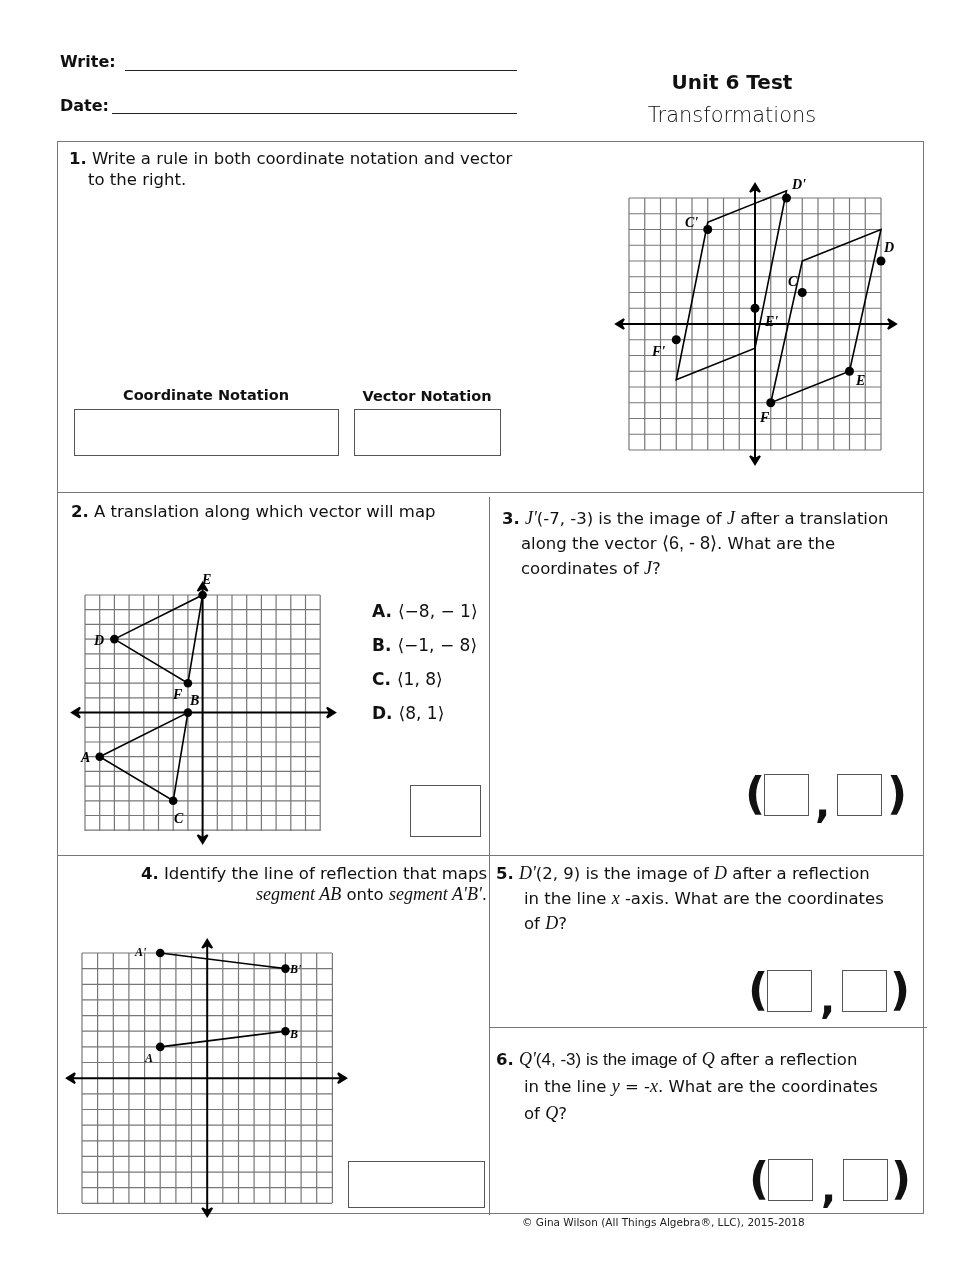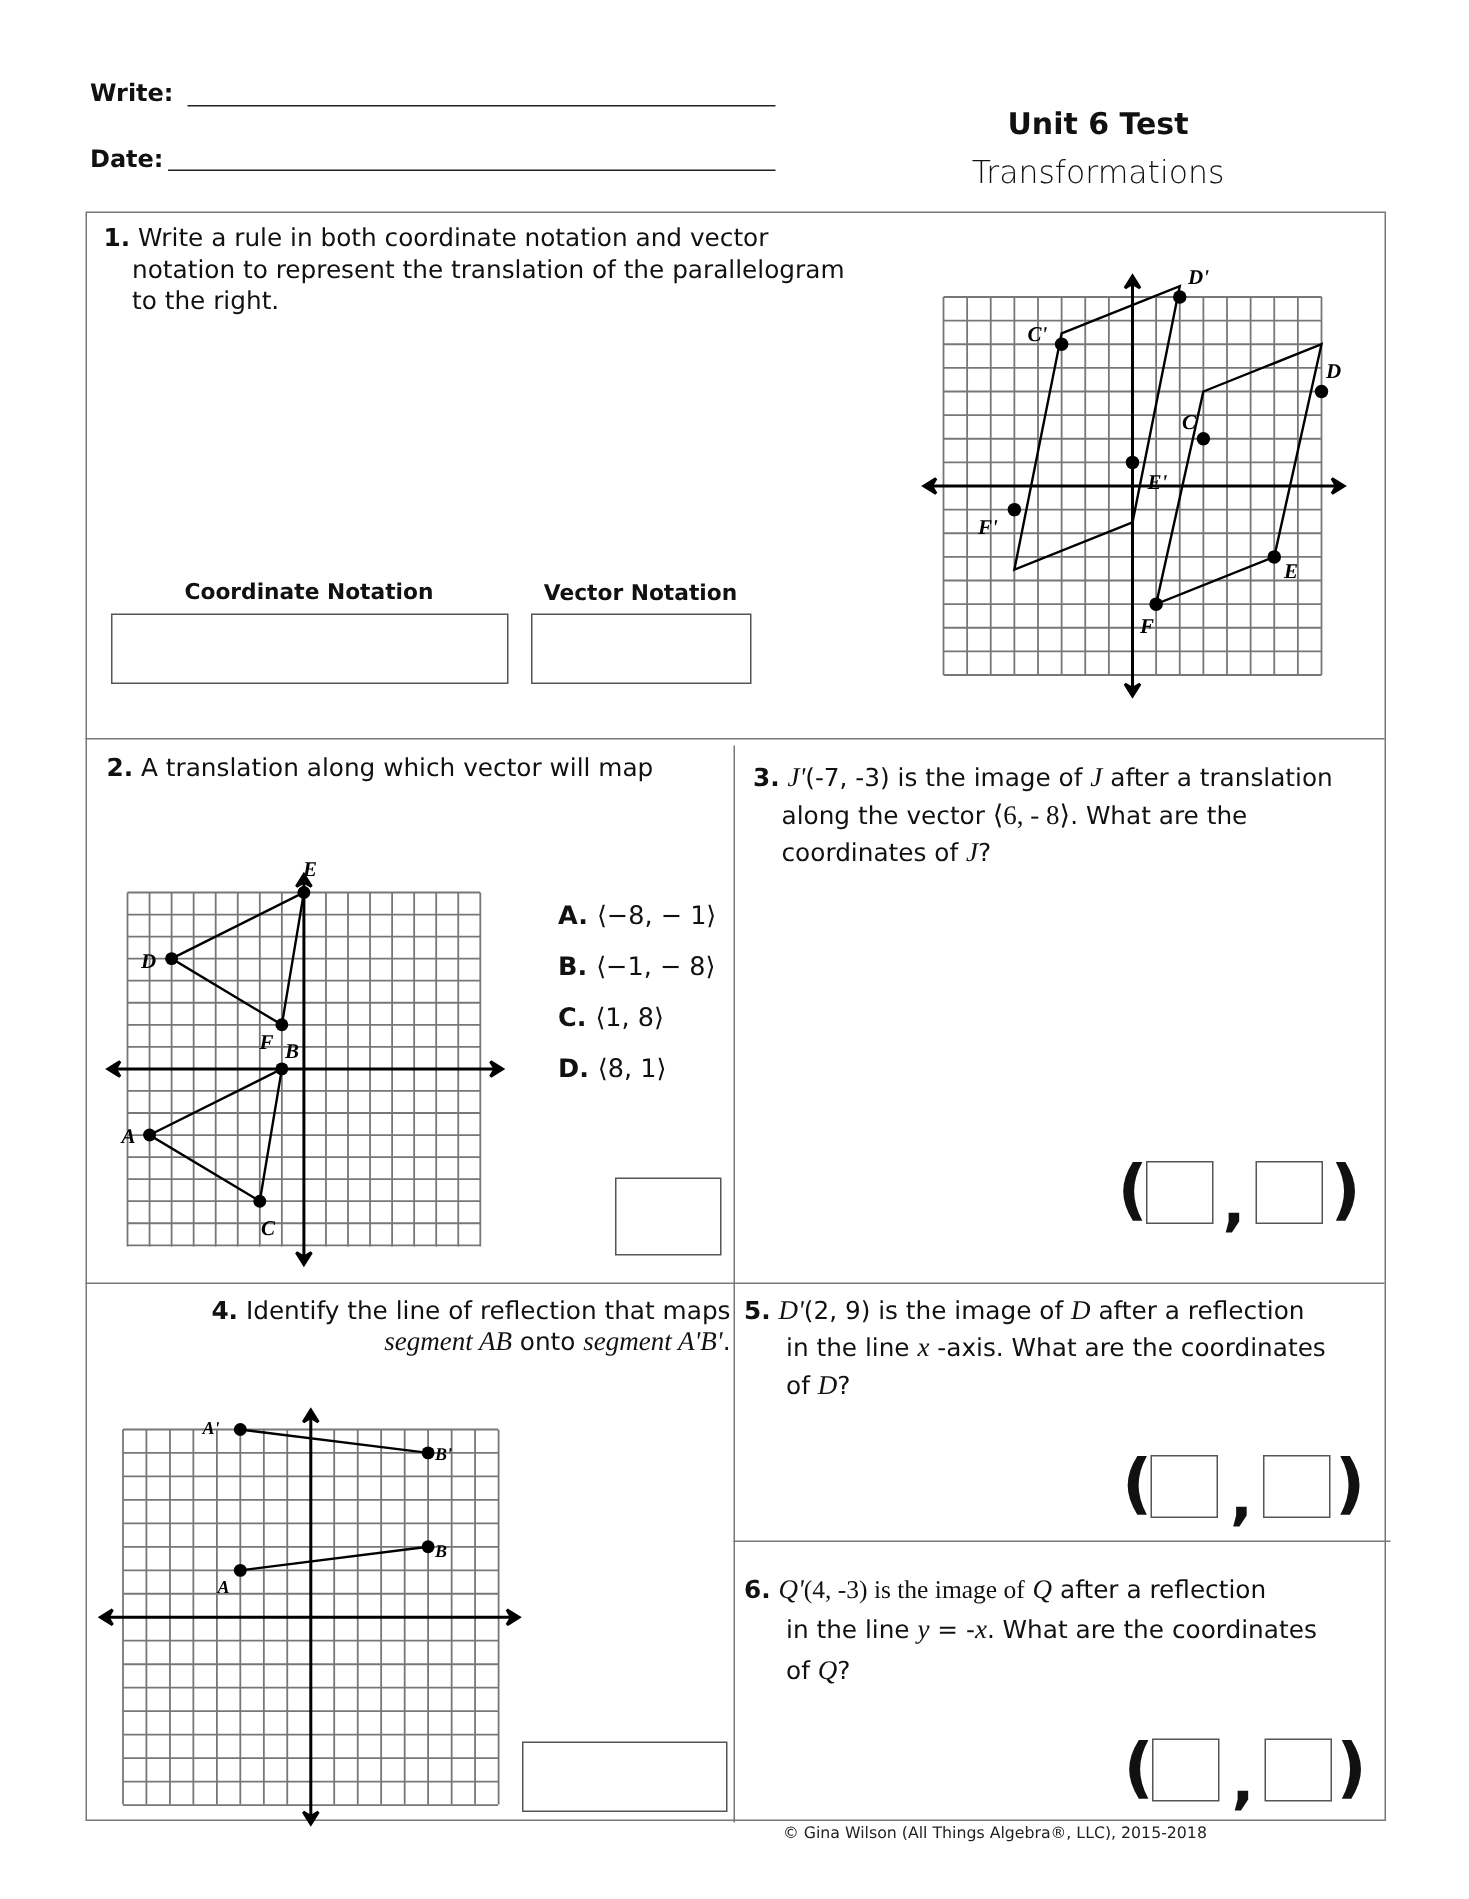--- a/index.html
+++ b/index.html
@@ -8,21 +8,21 @@
   .lbl{font-weight:bold;font-size:16px;}
   .uline{position:absolute;border-bottom:1.3px solid #222;height:0;}
   .title{font-weight:bold;font-size:20px;text-align:center;width:200px;}
   .subtitle{font-size:21px;text-align:center;width:240px;font-weight:300;}
   .frame{position:absolute;border:1.3px solid #777;}
   .hline{position:absolute;height:0;border-top:1.3px solid #777;}
   .vline{position:absolute;width:0;border-left:1.3px solid #777;}
   .q{font-size:16.5px;line-height:21px;}
   .q b{font-weight:bold;}
   .m{font-family:"Liberation Serif","DejaVu Serif",serif;font-style:italic;font-size:18px;}
-  .mn{font-family:Liberation Serif, serif;font-size:18px;}
+  .mn{font-family:Liberation Sans, sans-serif;font-size:18px;}
   .ind{padding-left:19px;display:block;}
   .box{position:absolute;border:1.3px solid #555;background:#fff;}
   .notlbl{font-weight:bold;font-size:14.5px;text-align:center;}
   .choice{font-size:17px;height:34px;line-height:34px;}
   .choice b{font-weight:bold;margin-right:6px;}
   .coord{position:absolute;height:50px;}
   .paren{position:absolute;font-size:44px;font-weight:bold;line-height:44px;top:0;}
   .cbox{position:absolute;width:43px;height:40px;border:1.3px solid #555;top:2px;}
   .comma{position:absolute;font-size:40px;font-weight:bold;top:8px;}
   .copy{font-size:10.5px;color:#222;width:400px;}
@@ -40,21 +40,20 @@
 
 <div class="frame" style="left:57px;top:141px;width:865px;height:1071px;"></div>
 <div class="hline" style="left:57px;top:492px;width:866px;"></div>
 <div class="vline" style="left:489px;top:497px;height:718px;"></div>
 <div class="hline" style="left:57px;top:855px;width:866px;"></div>
 <div class="hline" style="left:489px;top:1027px;width:438px;"></div>
 
 <div class="abs q" style="left:69px;top:148px;width:530px;">
   <b>1.</b>
   <span>Write a rule in both coordinate notation and vector</span>
-  <span class="ind">notation to represent the translation of the parallelogram</span>
   <span class="ind">to the right.</span>
 </div>
 <div class="abs notlbl" style="left:74px;top:387px;width:264px;">Coordinate Notation</div>
 <div class="box" style="left:74px;top:409px;width:263px;height:45px;"></div>
 <div class="abs notlbl" style="left:354px;top:388px;width:146px;">Vector Notation</div>
 <div class="box" style="left:354px;top:409px;width:145px;height:45px;"></div>
 
 <svg class="abs" style="left:600px;top:170px;" width="320" height="300">
   <g stroke="#888" stroke-width="1">
 

